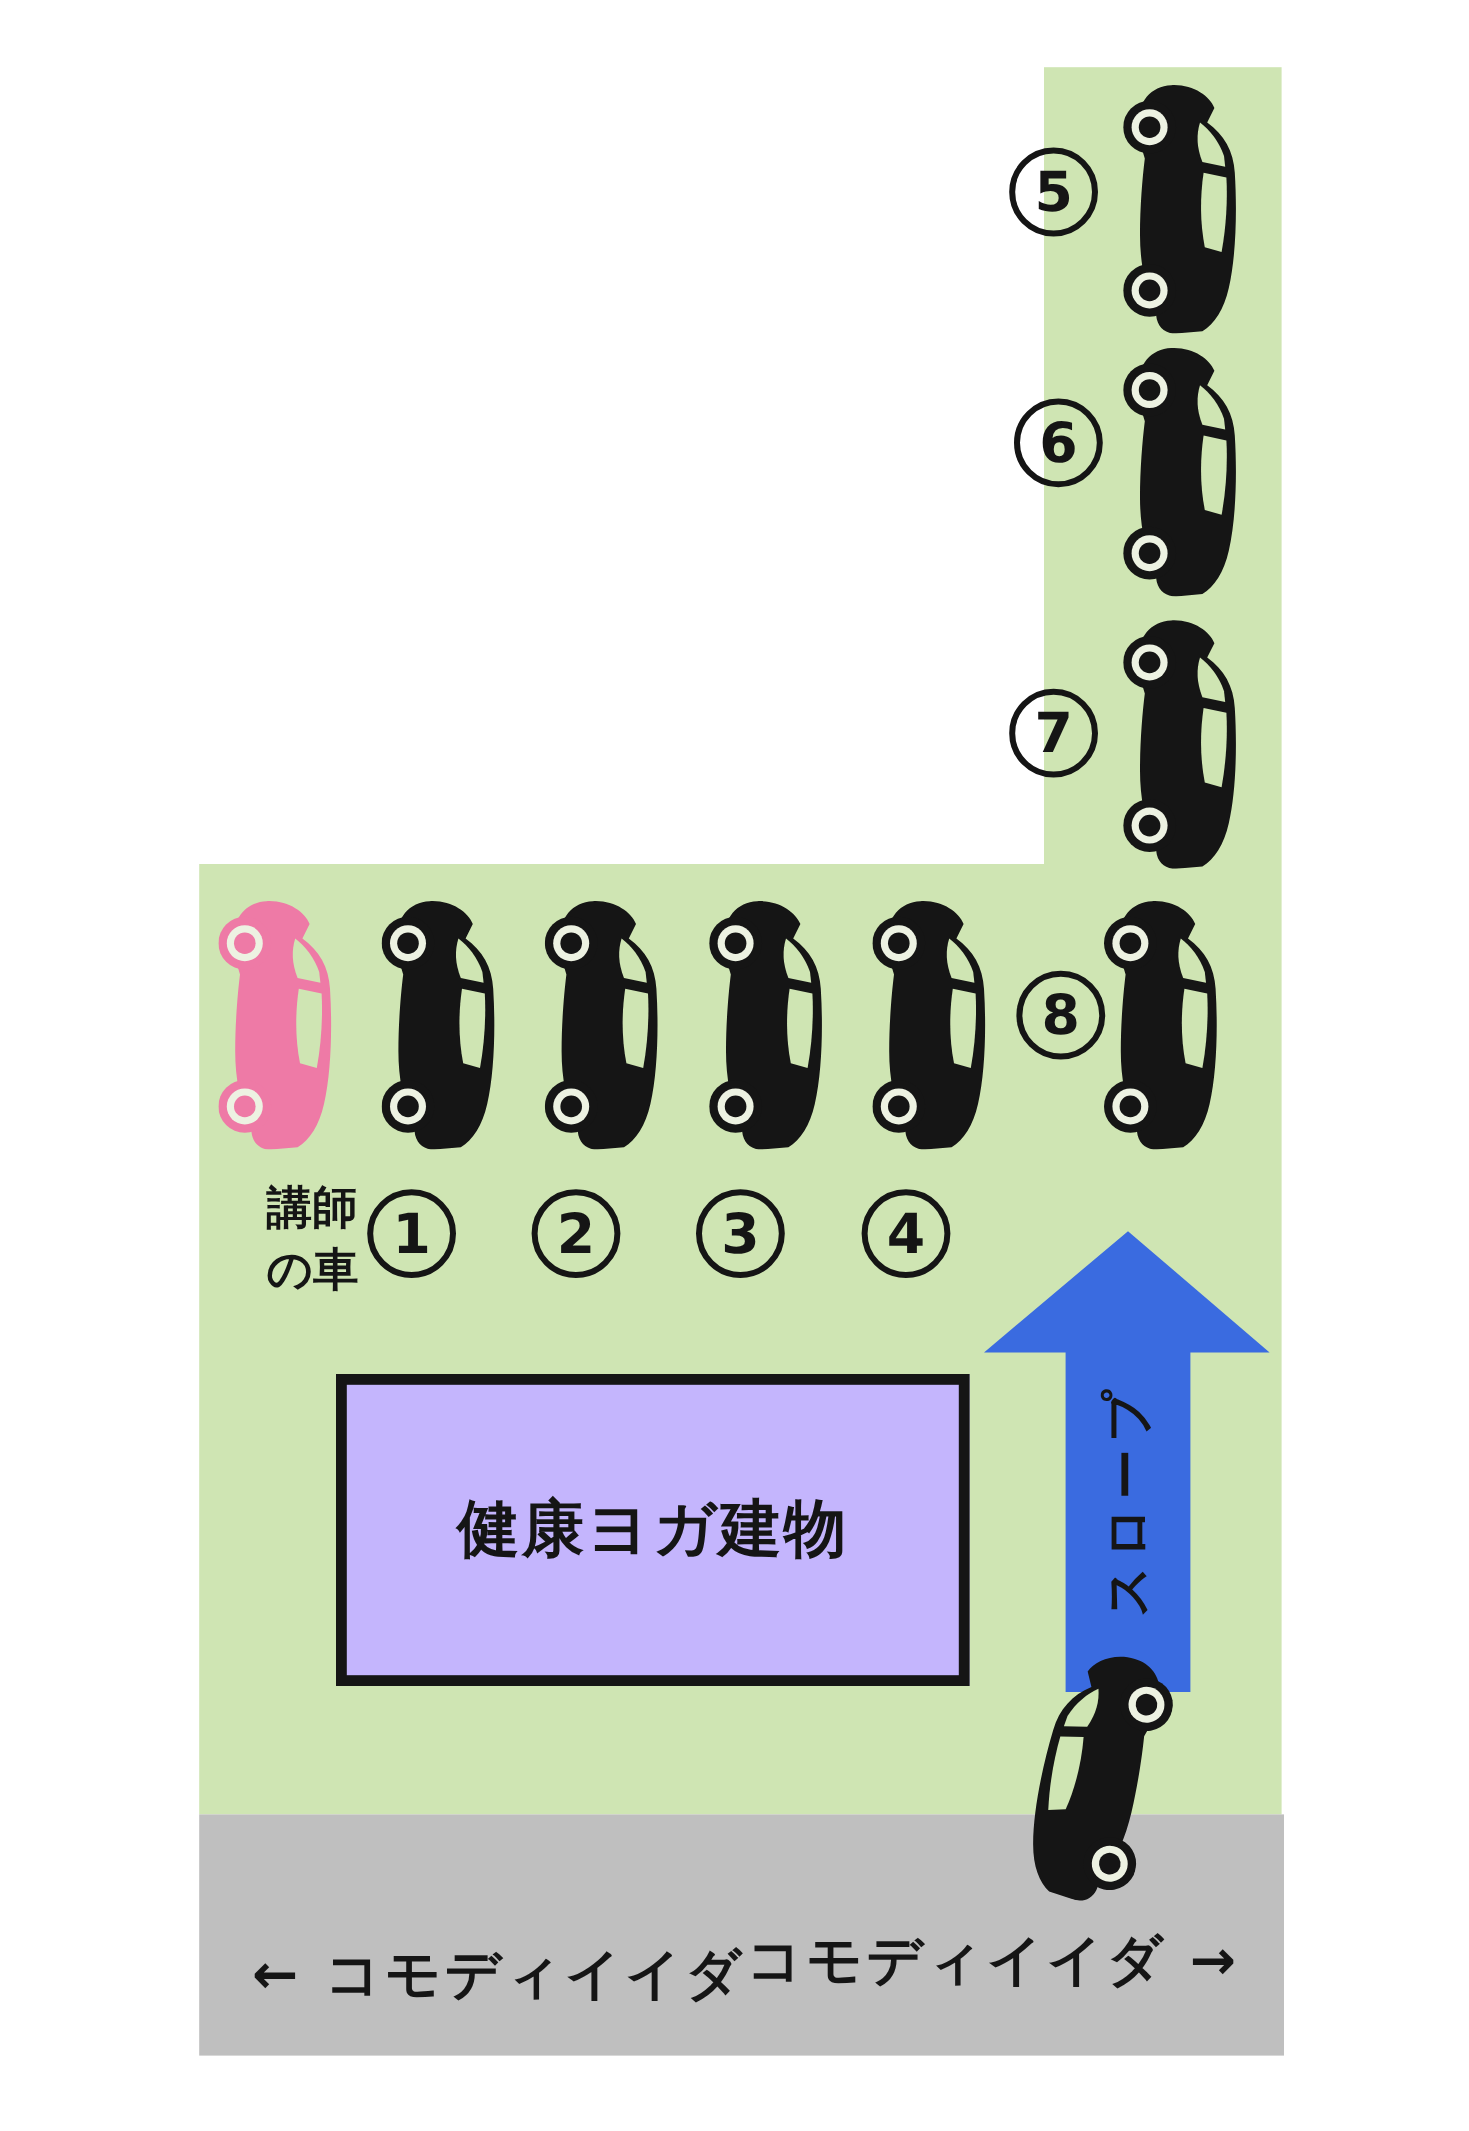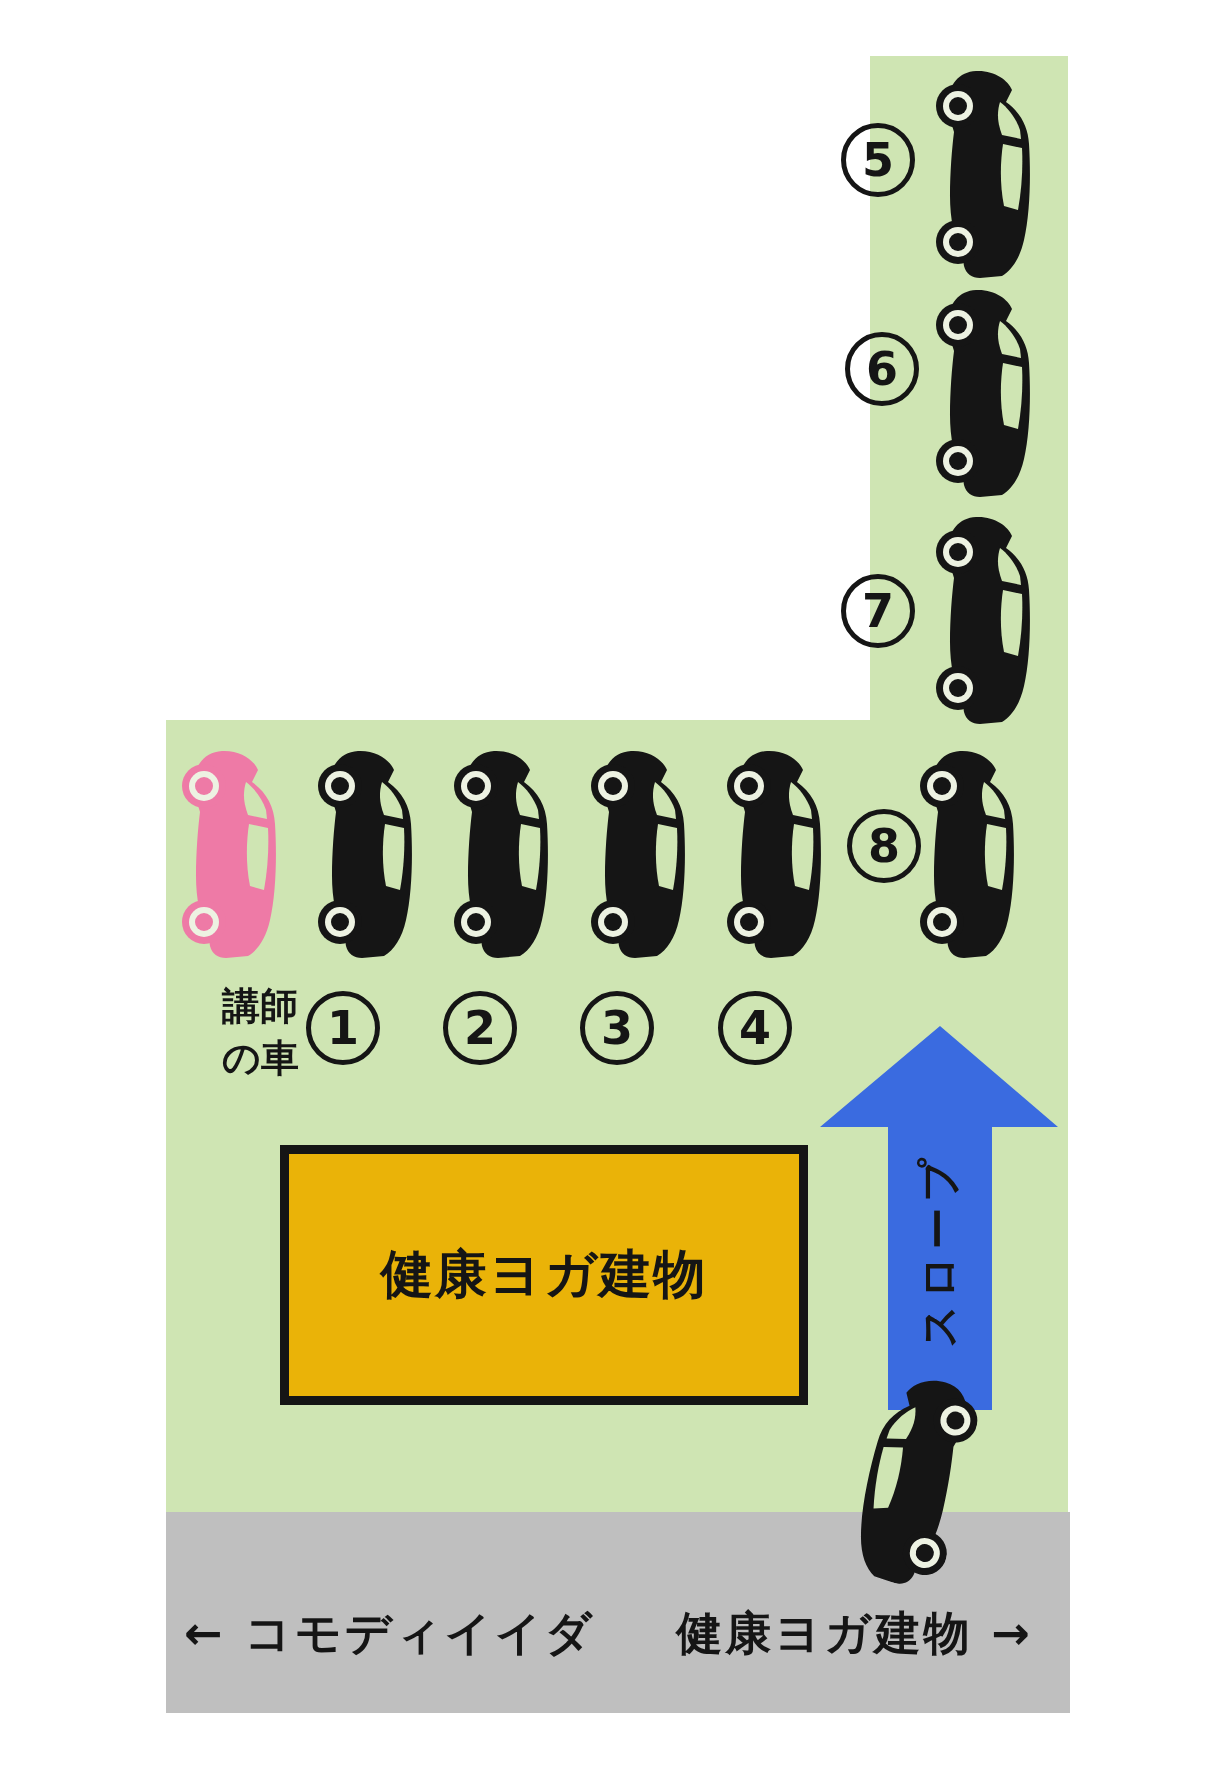--- a/index.html
+++ b/index.html
@@ -14,21 +14,21 @@
   .canvas{
     position:relative;width:1224px;height:1776px;background:#ffffff;overflow:hidden;
     font-family:"DejaVu Sans","Liberation Sans",sans-serif;color:var(--ink-black);
   }
   .zone{position:absolute;}
   .zone-strip{left:870px;top:56px;width:198px;height:664px;background:var(--lot-green);}
   .zone-main{left:166px;top:720px;width:902px;height:792px;background:var(--lot-green);}
   .zone-road{left:166px;top:1512px;width:904px;height:201px;background:var(--road-gray);}
   .building{
     position:absolute;left:280px;top:1145px;width:528px;height:260px;
-    background:#eab308;border:9px solid var(--ink-black);box-sizing:border-box;
+    background:#c4b5fd;border:9px solid var(--ink-black);box-sizing:border-box;
     display:flex;align-items:center;justify-content:center;
   }
   .building-label{font-size:52px;font-weight:700;letter-spacing:2px;}
   .ramp-arrow{position:absolute;left:810px;top:1020px;width:258px;height:392px;}
   .ramp-label{
     position:absolute;left:939px;top:1250px;
     transform:translate(-50%,-50%) rotate(-90deg);
     font-size:42px;font-weight:700;letter-spacing:6px;white-space:nowrap;
   }
   .car{position:absolute;width:96px;height:210px;}
@@ -53,21 +53,21 @@
   .s7{left:841px;top:574px;} .s8{left:847px;top:809px;}
   .instructor-label{
     position:absolute;left:186px;top:980px;
     font-size:38px;font-weight:700;line-height:1.38;margin-left:36px;
   }
   .instructor-label span{display:block;}
   .road-label{
     position:absolute;top:1634px;transform:translateY(-50%);
     font-size:46px;font-weight:700;letter-spacing:3px;white-space:nowrap;
   }
-  .road-label-west{left:184px;}
+  .road-label-west{left:210px;margin-top:12px;}
   .road-label-east{right:191px;}
   .hidden-defs{position:absolute;width:0;height:0;overflow:hidden;}
 </style>
 </head>
 <body>
 
 <svg class="hidden-defs" aria-hidden="true">
   <defs>
     <g id="car-shape">
       <path fill="currentColor" d="M12 44 C10 18 22 4 40 3 C58 2 72 12 76 22 L70 34 C84 44 92 58 93 76 C95 108 94 146 88 172 C84 190 76 202 66 208 L44 210 C36 210 30 206 28 198 L26 186 C18 172 14 150 14 128 C14 104 16 80 18 64 Z"></path>
@@ -142,15 +142,15 @@
   <div class="spot-num s6">6</div>
   <div class="spot-num s7">7</div>
   <div class="spot-num s8">8</div>
 
   <div class="instructor-label">
     <span>講師</span>
     <span>の車</span>
   </div>
 
   <div class="road-label road-label-west">← コモディイイダ</div>
-  <div class="road-label road-label-east">健康ヨガ建物 →</div>
+  <div class="road-label road-label-east">コモディイイダ →</div>
 
 </div>
 
 </body></html>

